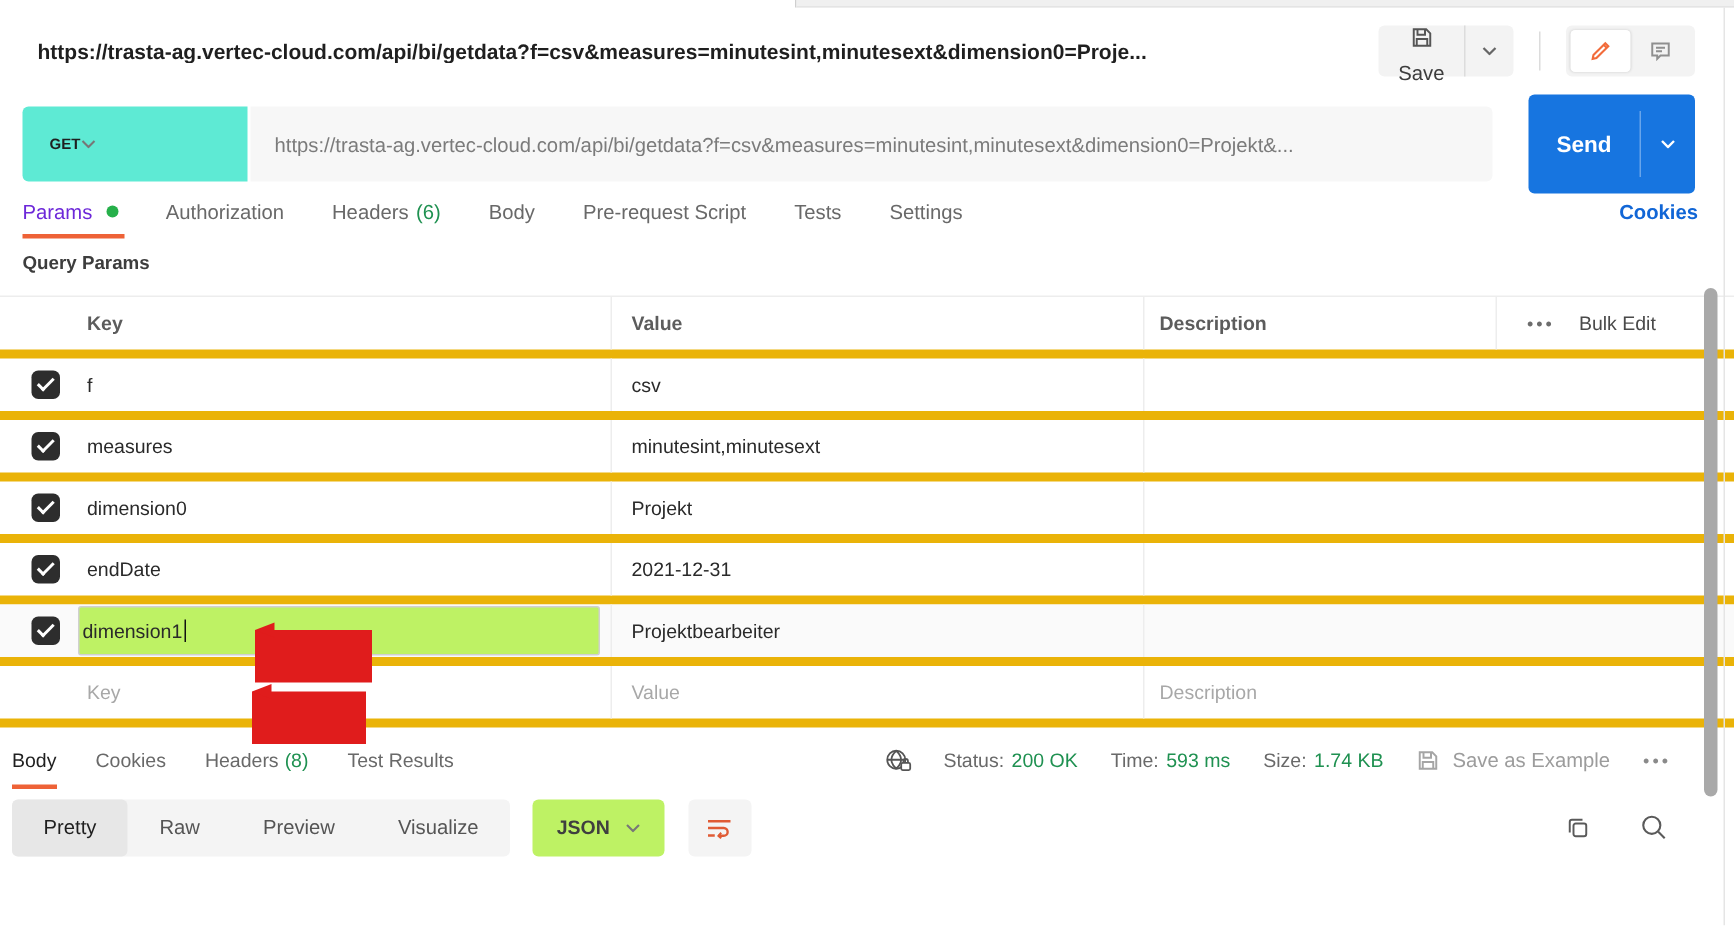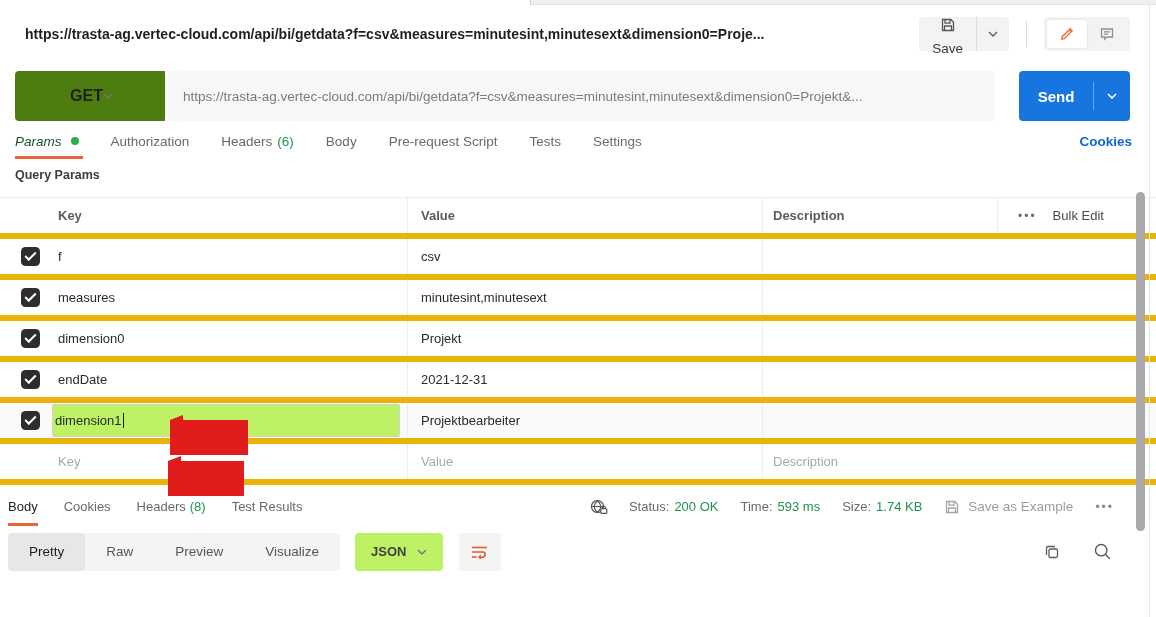--- a/index.html
+++ b/index.html
@@ -21,36 +21,36 @@
   .save-group { display:flex; align-items:stretch; background:#f3f3f3; border-radius:4px; height:34px; cursor:pointer; }
   .save-main { display:flex; align-items:center; gap:8px; padding:0 13px; font-size:13.5px; color:#3c3c3c;flex-direction:column; }
   .save-sep { width:1px; background:#dcdcdc; }
   .save-caret { width:32px; display:flex; align-items:center; justify-content:center; }
   .vert-divider { width:1px; height:26px; background:#dcdcdc; margin:0 17px; }
   .edit-group { background:#f3f3f3; border-radius:4px; padding:3px; display:flex; height:34px; }
   .edit-seg { width:40px; border-radius:3px; display:flex; align-items:center; justify-content:center; cursor:pointer; }
   .edit-seg.active { background:#fff; box-shadow:0 0 2px rgba(0,0,0,.15); }
   
   .request-bar { display:flex; align-items:center; padding:0 26px 0 15px; height:50px; margin-top:9px; }
-  .method-select { width:150px; height:50px; background:#4d7c0f; border-radius:4px 0 0 4px;
-    display:flex; align-items:center; justify-content:center; padding:0 15px 0 18px;
-    font-weight:700; font-size:16px; color:#1f1f1f; cursor:pointer; }
+  .method-select { width:150px; height:50px; background:#5eead4; border-radius:4px 0 0 4px;
+    display:flex; align-items:center; justify-content:flex-start; padding:0 15px 0 18px;
+    font-weight:700; font-size:10px; color:#1f1f1f; cursor:pointer; }
   .url-input { flex:1; min-width:0; height:50px; background:#f7f7f7; border-radius:0 4px 4px 0;
     margin-left:2px; margin-right:24px; display:flex; align-items:center; padding:0 14px 0 16px;
     color:#7b7b7b; font-size:13.5px; }
   .url-text { overflow:hidden; white-space:nowrap; }
-  .send-btn { display:flex; border-radius:4px; overflow:hidden; background:#1775e0; color:#fff; height:50px; cursor:pointer; }
+  .send-btn { display:flex; border-radius:4px; overflow:hidden; background:#1775e0; color:#fff; height:66px; cursor:pointer; }
   .send-main { width:74px; display:flex; align-items:center; justify-content:center; font-weight:700; font-size:15px; }
   .send-sep { width:1px; background:rgba(255,255,255,.35); margin:11px 0; }
   .send-caret { width:36px; display:flex; align-items:center; justify-content:center; }
   
   .tabs-row { display:flex; align-items:center; padding:0 24px 0 15px; height:36px; margin-top:2px;
     font-size:13.5px; color:#696969; }
   .tab { margin-right:32px; position:relative; height:36px; display:flex; align-items:center; cursor:pointer; gap:5px; }
-  .tab.active { color:#14532d;font-style:italic; }
+  .tab.active { color:#6d28d9; }
   .tab.active::after { content:""; position:absolute; left:0; right:-4px; bottom:0; height:3px; background:#ee6237; }
   .dot { width:8px; height:8px; border-radius:50%; background:#26b04a; margin-left:4px; }
   .count-green { color:#1f9151; }
   .cookies-link { margin-left:auto; color:#1166d6; font-weight:600; cursor:pointer; }
   .section-title { padding:0 15px; height:32px; display:flex; align-items:center;
     font-weight:700; font-size:12.5px; color:#3d3d3d; }
   
   .params-table { border-top:1px solid #ededed; position:relative; margin-top:6px; }
   .prow { display:grid; grid-template-columns:46px 361px 355px 1fr; border-bottom:6px solid #eab308;
     height:41px; position:relative;text-align:right; }

